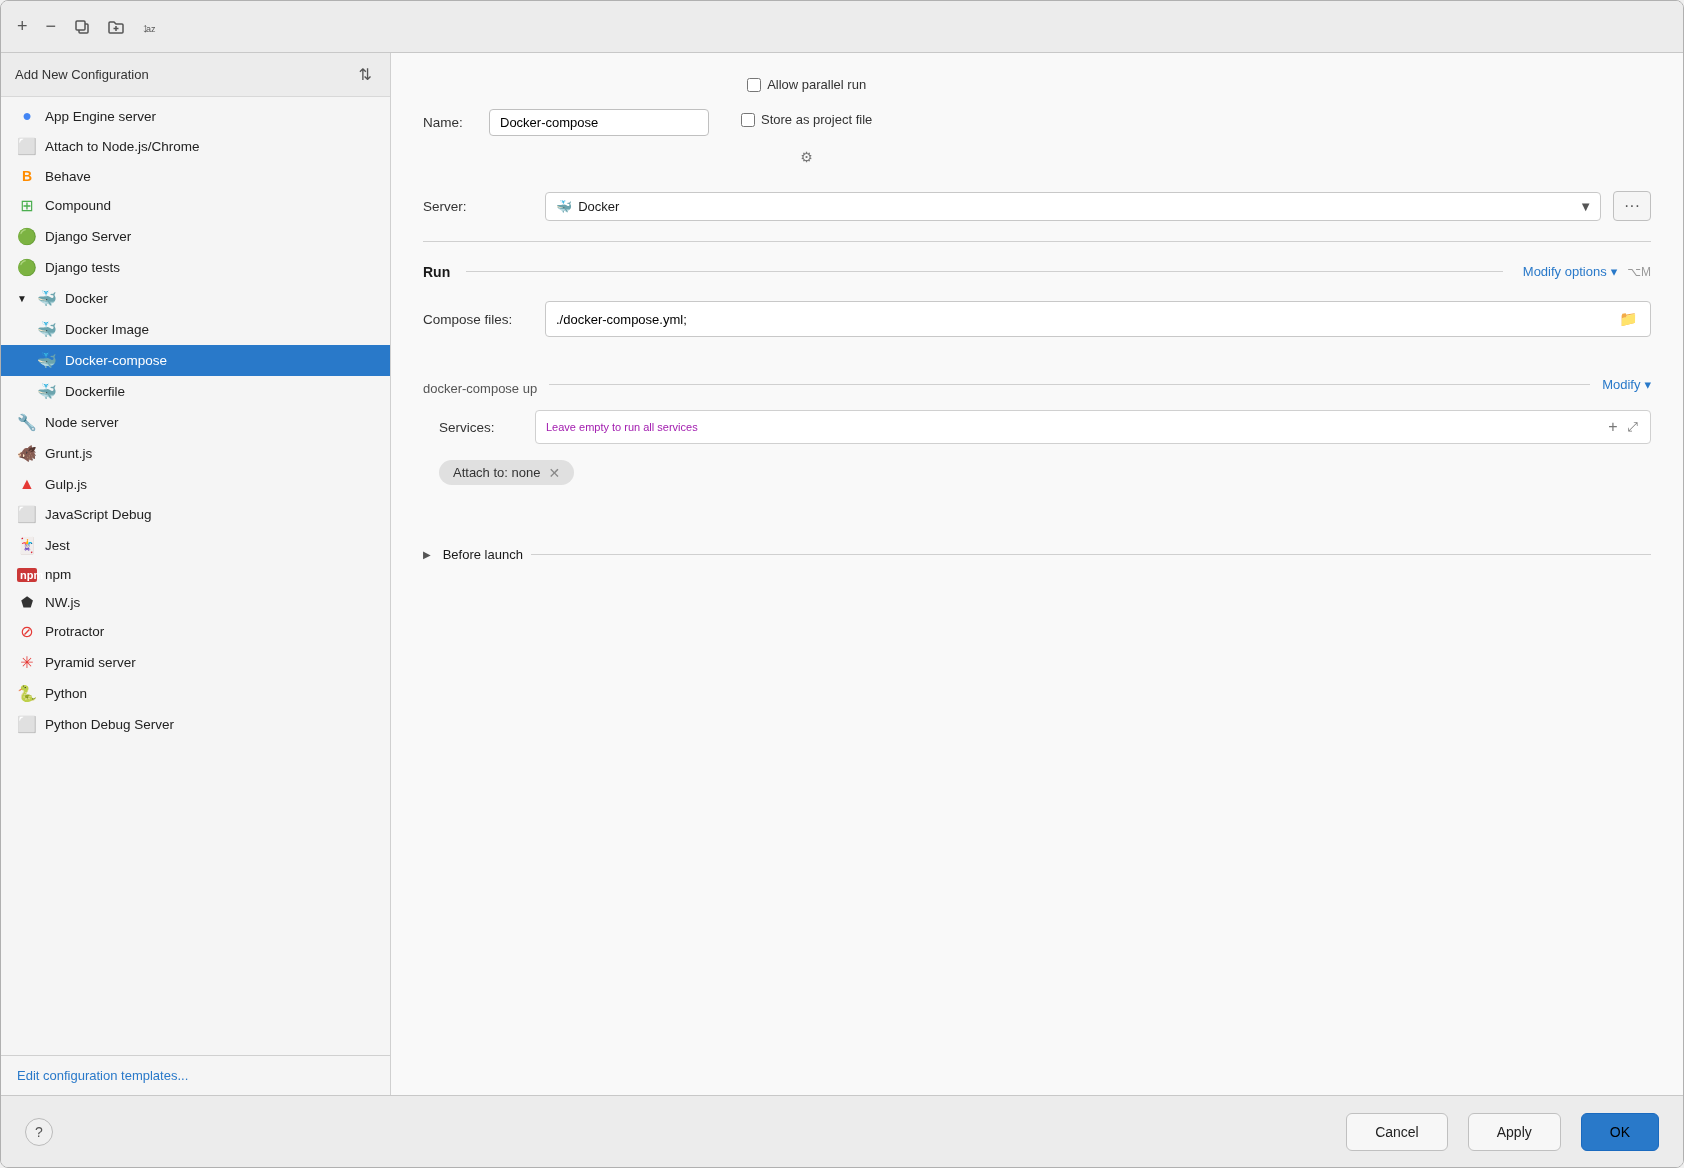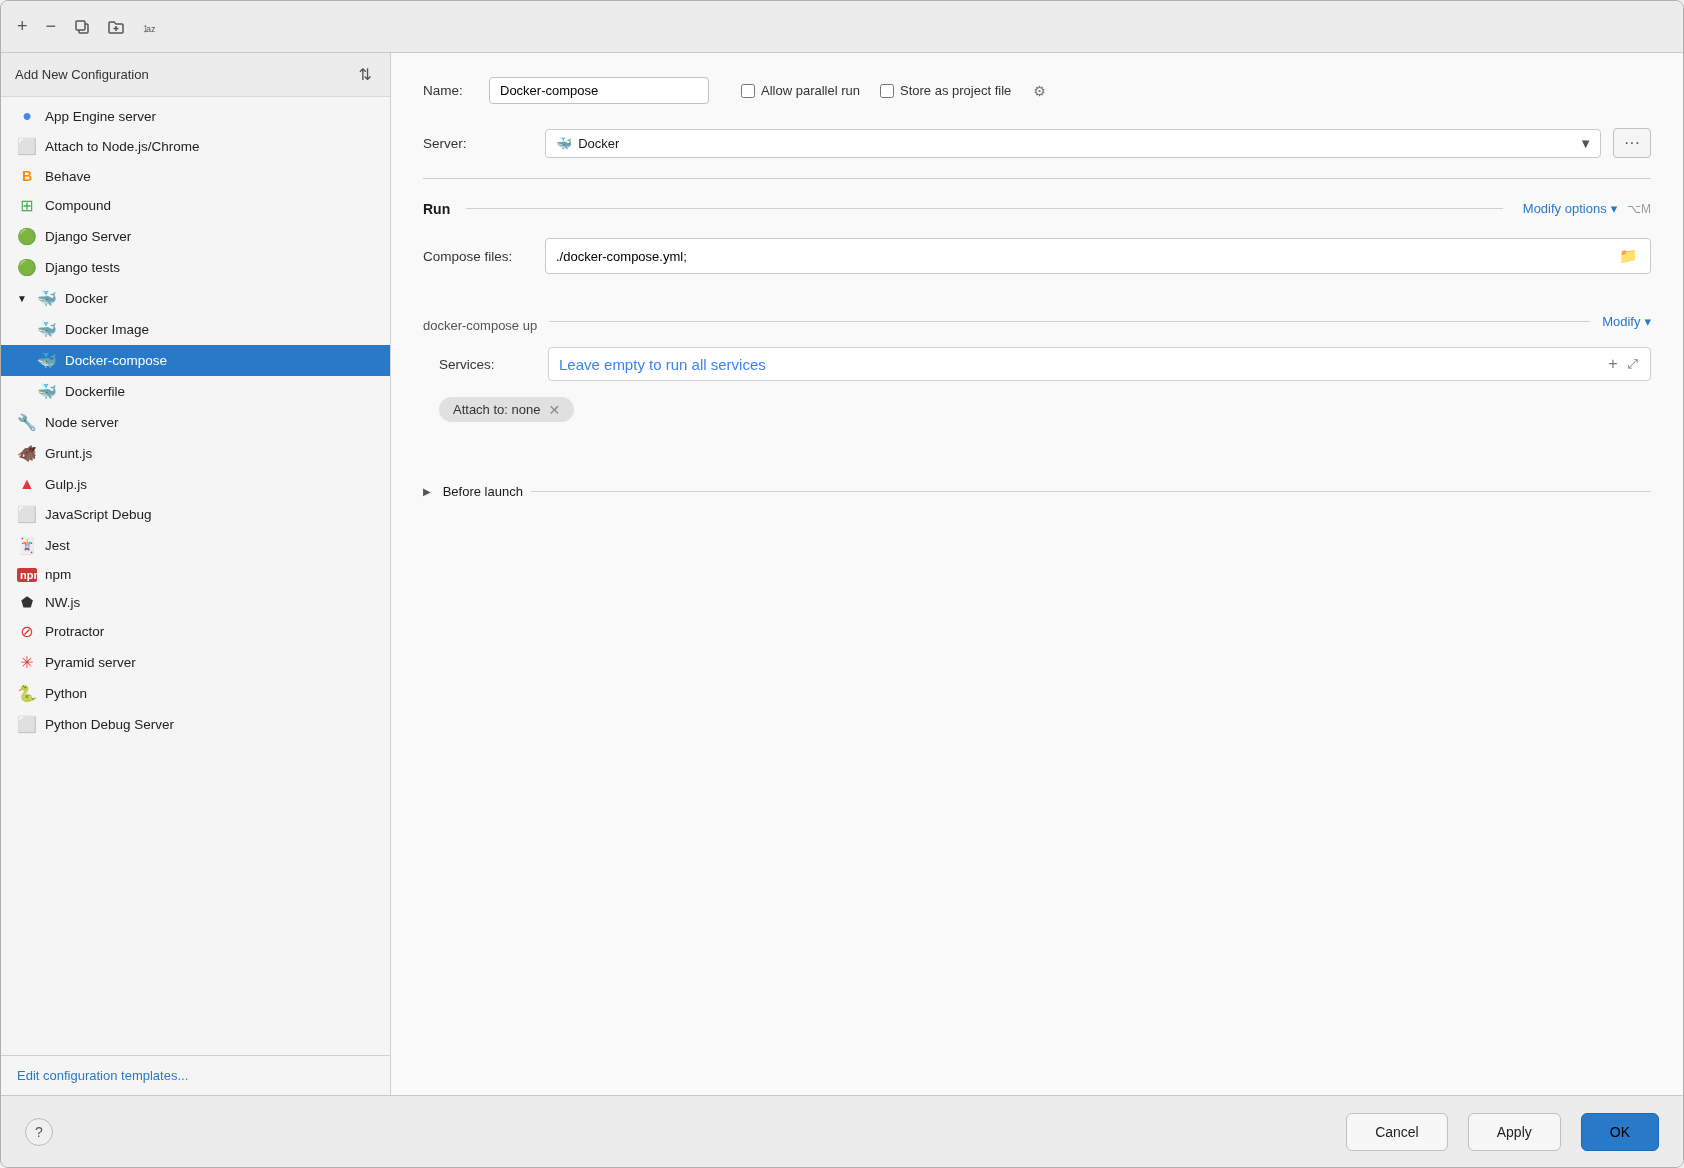--- a/index.html
+++ b/index.html
@@ -167,20 +167,21 @@
       font-size: 13px;
       background: #fff;
       outline: none;
     }
 
     .checkbox-group {
       display: flex;
       align-items: center;
       gap: 20px;
       margin-left: 16px;
+      flex-direction: column;
     }
     .checkbox-item {
       display: flex;
       align-items: center;
       gap: 6px;
       font-size: 13px;
       color: #333;
     }
     .checkbox-item input[type=checkbox] {
       width: 14px;
@@ -307,41 +308,41 @@
       cursor: pointer;
       display: flex;
       align-items: flex-end;
       gap: 4px;
     }
 
     
     .services-row {
       display: flex;
       align-items: center;
-      gap: 29px;
+      gap: 16px;
       margin-bottom: 16px;
       padding-left: 16px;
     }
     .services-label {
       font-size: 13.5px;
       color: #333;
       min-width: 80px;
     }
     .services-input-wrap {
       flex: 1;
       display: flex;
       align-items: center;
       border: 1px solid #d0d0d0;
       border-radius: 4px;
       background: #fff;
       padding: 5px 10px;
     }
     .services-placeholder {
-      color: #3b82f6;
-      font-size: 15px;
+      color: #a21caf;
+      font-size: 11px;
       flex: 1;
     }
     .services-actions {
       display: flex;
       align-items: center;
       gap: 6px;
     }
     .services-action-btn {
       background: none;
       border: none;

